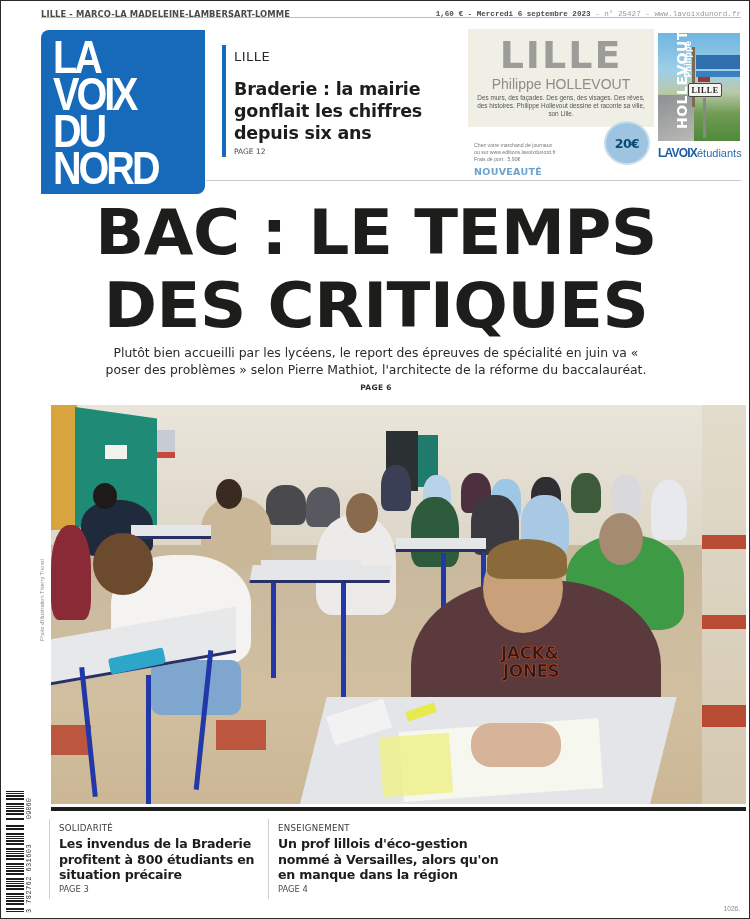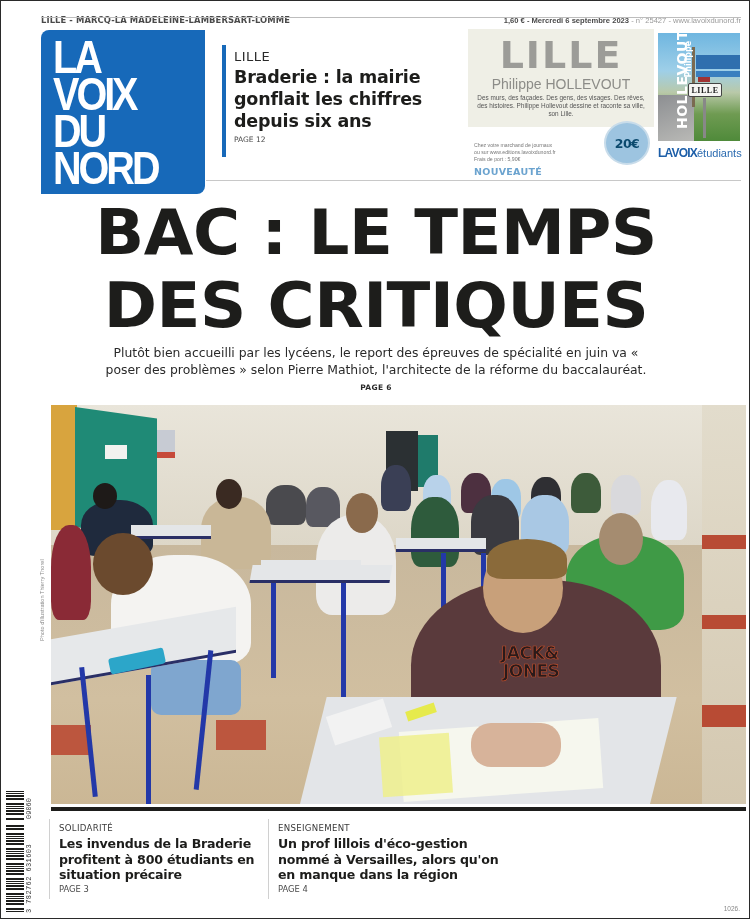--- a/index.html
+++ b/index.html
@@ -2,38 +2,38 @@
 <html><head>
 <meta charset="utf-8">
 <style>
   * { box-sizing: border-box; margin: 0; padding: 0; }
   html, body { width: 750px; height: 919px; background: #ffffff; overflow: hidden; }
   body { font-family: "Liberation Sans", "DejaVu Sans", sans-serif; color: #1d1d1b; position: relative; }
 
   .page { position: absolute; left: 0; top: 0; width: 750px; height: 919px; border: 1px solid #2a2a2a; background: #fff; }
 
   
-  .topbar { position: absolute; left: 40px; right: 8px; top: 13px; height: 12px; display: flex; justify-content: space-between; align-items: center; }
+  .topbar { position: absolute; left: 40px; right: 8px; top: 7px; height: 12px; display: flex; justify-content: space-between; align-items: center; }
   .topbar-left { font-family: "DejaVu Sans", sans-serif; font-weight: bold; font-size: 8.4px; color: #4a4a4a; letter-spacing: 0.1px; }
-  .topbar-right { font-family: Liberation Sans, sans-serif; font-size: 7.6px; color: #9a9a9a; text-align: center; }
+  .topbar-right { font-family: Liberation Mono, monospace; font-size: 7.6px; color: #9a9a9a; text-align: center; }
   .topbar-right b { color: #4a4a4a; font-weight: bold; }
   .topbar-rule { position: absolute; left: 40px; right: 8px; top: 16px; border-top: 1px solid #bdbdbd; }
 
   
   .logo { position: absolute; left: 40px; top: 29px; width: 164px; height: 164px; background: #1769b9; border-radius: 8px 0 8px 0; overflow: hidden; }
   .logo-line { position: absolute; left: 12px; color: #fff; font-family: "Liberation Sans", sans-serif; font-weight: bold; font-size: 46px; line-height: 38px; letter-spacing: -3.5px; transform: scaleX(0.86); transform-origin: left top; }
   .logo-line.l1 { top: 8px; }
   .logo-line.l2 { top: 45px; }
   .logo-line.l3 { top: 82px; }
   .logo-line.l4 { top: 119px; }
 
   
   .teaser-top { position: absolute; left: 221px; top: 44px; width: 240px; height: 112px; border-left: 4px solid #1769b9; padding-left: 8px; }
   .teaser-top .kicker { font-family: "DejaVu Sans", sans-serif; font-size: 13px; color: #2a2a2a; letter-spacing: 0.5px; margin-top: 4px; }
-  .teaser-top .title { font-family: "DejaVu Sans", sans-serif; font-weight: bold; font-size: 17.5px; line-height: 22px; color: #1d1d1b; margin-top: 2px; letter-spacing: -0.2px; }
+  .teaser-top .title { font-family: "DejaVu Sans", sans-serif; font-weight: bold; font-size: 17.5px; line-height: 22px; color: #1d1d1b; margin-top: 14px; letter-spacing: -0.2px; }
   .teaser-top .page-ref { font-family: "DejaVu Sans", sans-serif; font-size: 7.5px; color: #4a4a4a; margin-top: 3px; }
 
   .header-rule { position: absolute; left: 205px; right: 8px; top: 179px; border-top: 1px solid #c8c8c8; }
 
   
   .ad { position: absolute; left: 467px; top: 28px; width: 274px; height: 140px; }
   .ad-box { position: absolute; left: 0; top: 0; width: 186px; height: 98px; background: #efefe6; }
   .ad-lille { position: absolute; left: 0; width: 186px; top: 6px; text-align: center; font-family: "DejaVu Sans", sans-serif; font-weight: bold; font-size: 38px; letter-spacing: 2px; color: #9c9c98; line-height: 40px; }
   .ad-author { position: absolute; left: 0; width: 186px; top: 47px; text-align: center; font-family: "Liberation Sans", sans-serif; font-size: 14px; color: #8c8c88; }
   .ad-desc { position: absolute; left: 8px; width: 170px; top: 65px; text-align: center; font-family: "Liberation Sans", sans-serif; font-size: 6.4px; line-height: 8.2px; color: #555; }

